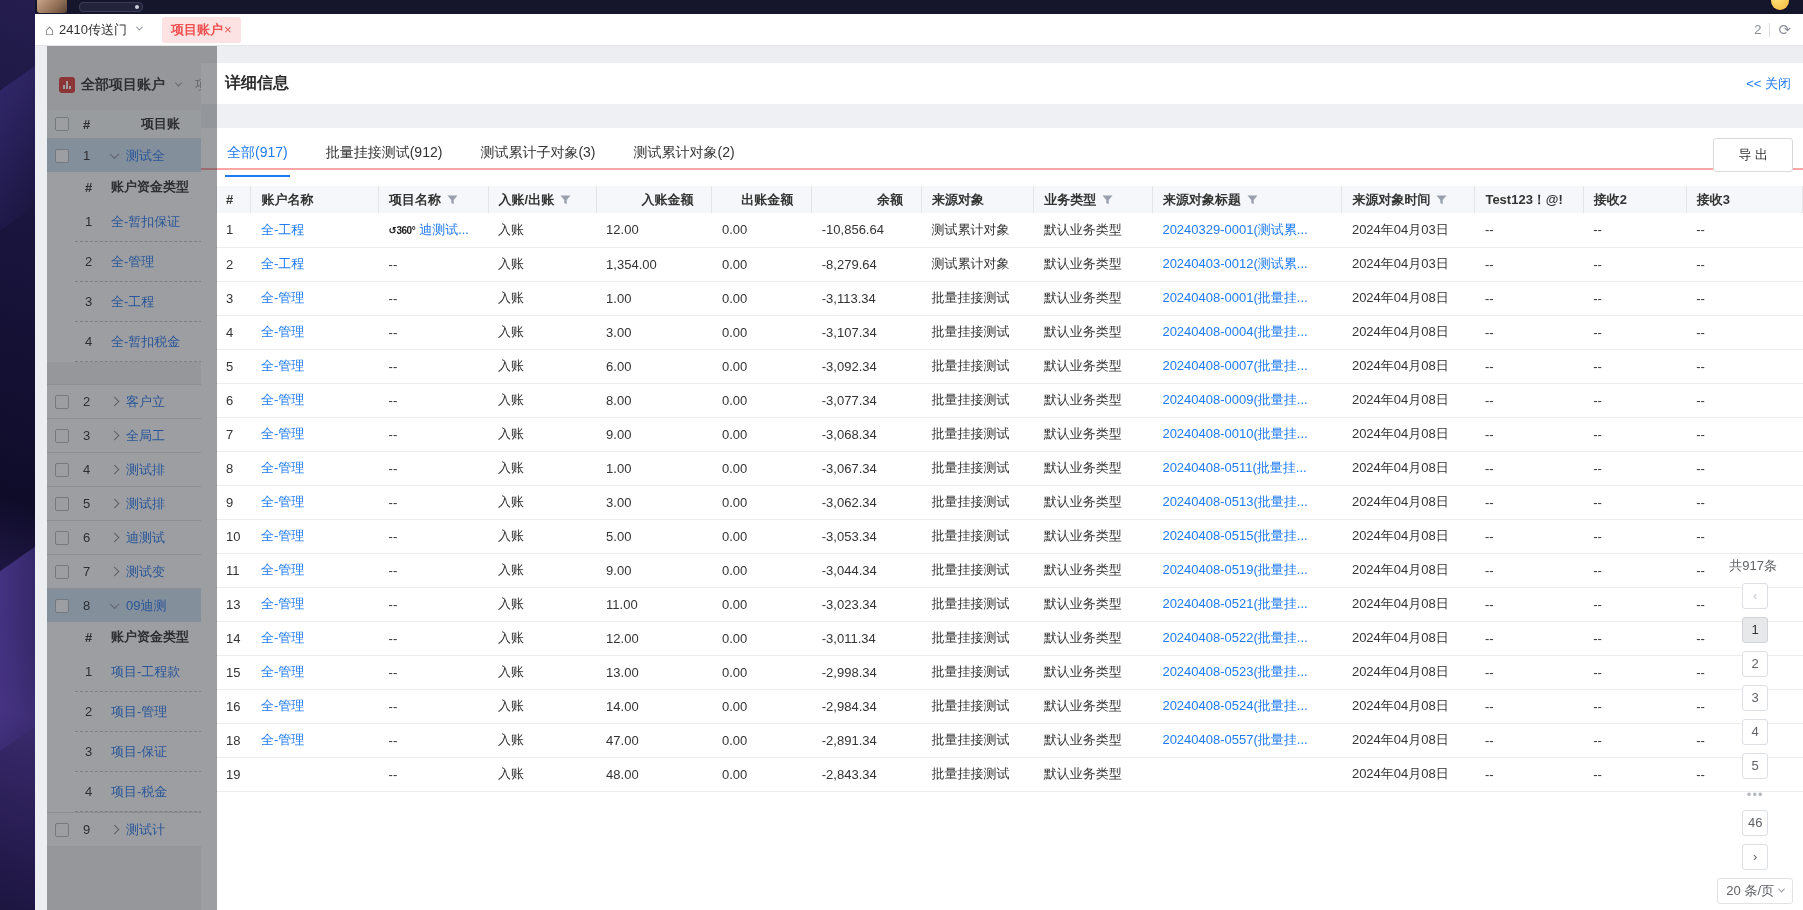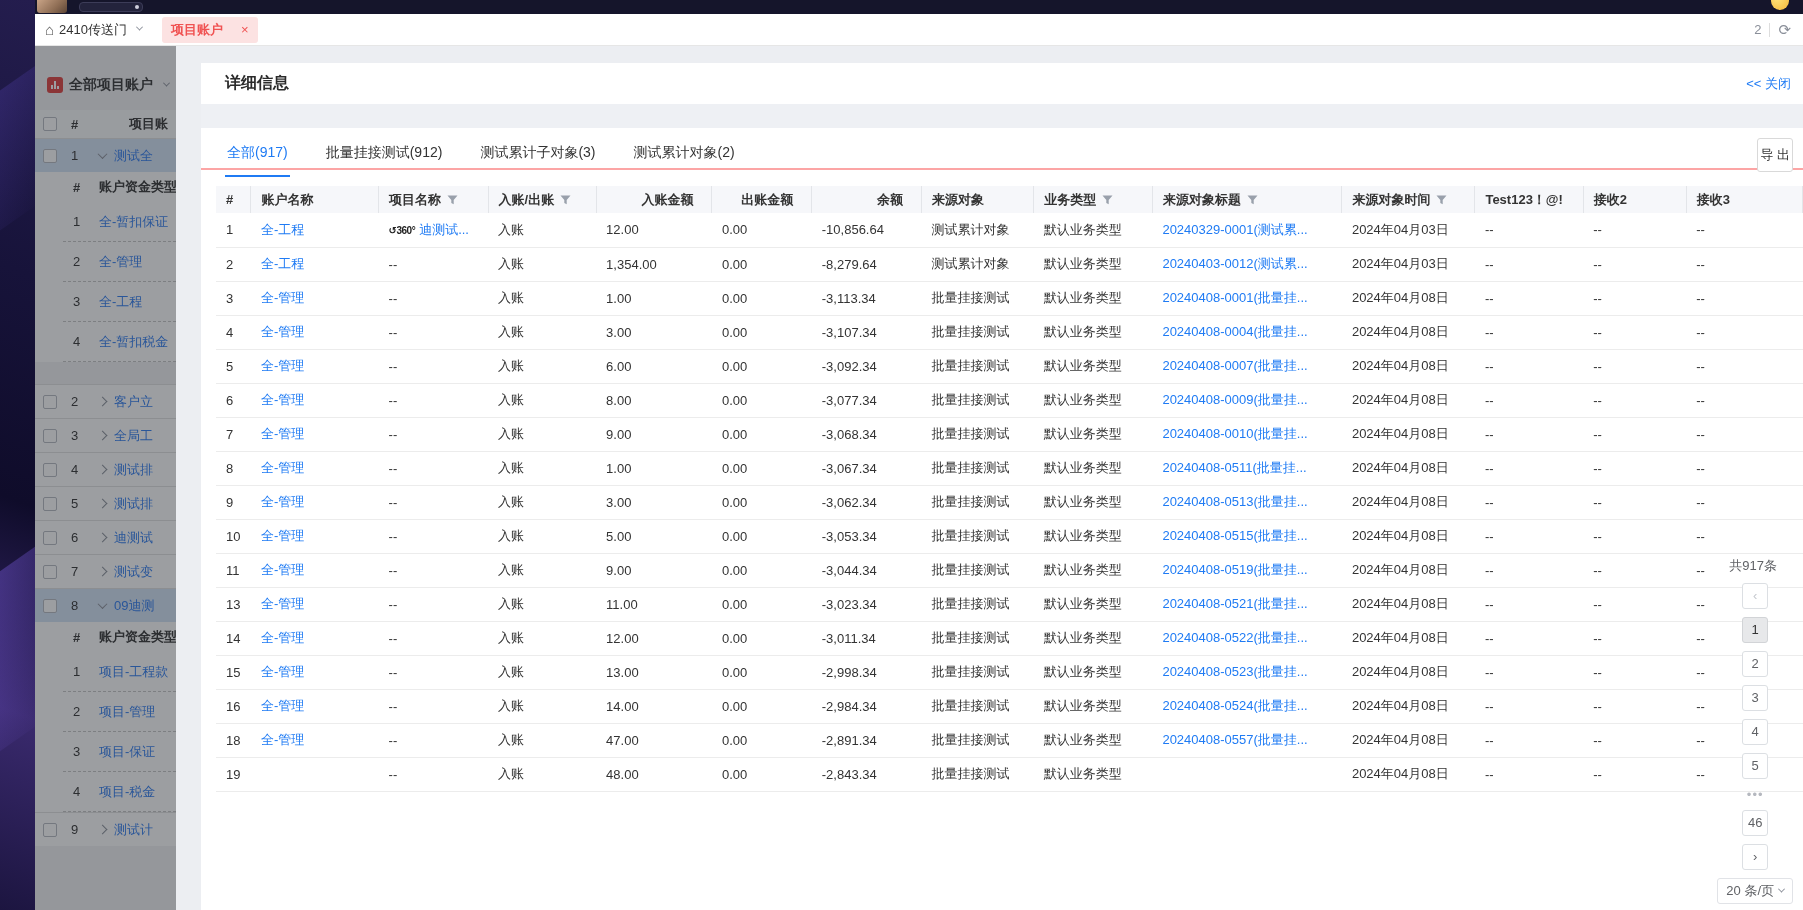--- a/index.html
+++ b/index.html
@@ -19,30 +19,30 @@
   .avatar { position:absolute; left:2px; top:0; width:30px; height:13px; border-radius:0 0 3px 3px;
     background:linear-gradient(135deg,#c9a487,#8f6e55 60%,#5d4536); }
   .top-input { position:absolute; left:44px; top:2px; width:64px; height:10px; background:#23233c; border:1px solid #3c3c58; border-radius:4px; }
   .top-input::after { content:""; position:absolute; right:3px; top:2px; width:4px; height:4px; border-radius:50%; background:#cfcfdd; }
   .top-emoji { position:absolute; right:14px; top:-8px; width:18px; height:18px; border-radius:50%; background:radial-gradient(circle at 35% 35%,#ffe37a,#f4b73a); }
 
   
   .tabbar { position:absolute; left:0; top:14px; right:0; height:32px; background:#fff; border-bottom:1px solid #e6e6e6; z-index:4; display:flex; align-items:center; }
   .home-tab { display:flex; align-items:center; gap:5px; margin-left:10px; font-size:13px; color:#333; cursor:default; }
   .home-icon { font-size:15px; color:#555; line-height:1; }
-  .page-tab { display:flex; align-items:center; gap:18px; margin-left:20px; background:#fce2e2; color:#f05252; font-size:13px; font-weight:bold; padding:4px 9px; border-radius:3px; }
+  .page-tab { display:flex; align-items:center; gap:1px; margin-left:20px; background:#fce2e2; color:#f05252; font-size:13px; font-weight:bold; padding:4px 9px; border-radius:3px; }
   .tab-close { font-weight:normal; font-size:13px; color:#f05252; }
   .tabbar-right { position:absolute; right:12px; display:flex; align-items:center; gap:8px; color:#8a8f99; font-size:13px; }
   .vdiv { width:1px; height:14px; background:#ddd; display:inline-block; }
   .refresh { font-size:15px; color:#8a8f99; }
 
   .content { position:absolute; left:0; top:46px; right:0; bottom:0; background:#eceef2; }
 
   
-  .sidebar { position:absolute; left:0; top:0; width:141px; height:100%; background:#f2f3f5; overflow:hidden; }
+  .sidebar { position:absolute; left:12px; top:0; width:170px; height:100%; background:#f2f3f5; overflow:hidden; }
   .sidebar-mask { position:absolute; left:0; top:0; right:0; bottom:0; background:rgba(36,39,46,.45); z-index:3; }
   .sb-title { display:flex; align-items:center; gap:6px; margin:30px 0 0 12px; white-space:nowrap; }
   .sb-title .t { font-size:14px; font-weight:bold; color:#333; }
   .sb-behind { color:#999; font-size:13px; margin-left:8px; }
   .sb-table { margin-top:16px; background:#fff; }
   .sb-thead { display:flex; align-items:center; height:28px; background:#fafbfc; font-weight:bold; font-size:13px; }
   .sb-row { display:flex; align-items:center; height:34px; border-top:1px solid #e2e2e2; background:#fff; font-size:13px; white-space:nowrap; }
   .sb-row.sel { background:#d4e3f6; }
   .sb-subhead { display:flex; align-items:center; height:30px; font-weight:bold; font-size:13px; background:#fff; white-space:nowrap; }
   .sb-subrow { display:flex; align-items:center; height:40px; margin:0 0 0 28px; border-bottom:1px dashed #c6c6c6; font-size:13px; white-space:nowrap; }
@@ -61,21 +61,21 @@
 
   
   .panel { position:absolute; left:166px; top:17px; right:0; bottom:0; background:#fff; z-index:2; }
   .panel-header { height:41px; display:flex; align-items:center; justify-content:space-between; padding:0 12px 0 24px; }
   .panel-title { font-size:16px; font-weight:bold; color:#2b2b2b; }
   .close-link { font-size:13px; color:#1f7bf4; cursor:pointer; text-decoration:none; }
   .gray-band { height:24px; background:#eef0f4; }
   .tabs-row { position:relative; height:42px; padding-left:24px; border-bottom:2px solid #fca5a5;text-decoration:underline; }
   .ptab { display:inline-block; margin-right:34px; padding:16px 2px 13px; font-size:14px; color:#333; cursor:pointer; }
   .ptab.active { color:#1f7bf4; border-bottom:2px solid #1f7bf4; }
-  .export-btn { position:absolute; right:10px; top:10px; padding:7px 2px; border:1px solid #d9d9d9; border-radius:3px; background:#fff; font-size:13px; color:#333; cursor:pointer; }
+  .export-btn { position:absolute; right:10px; top:10px; padding:7px 24px; border:1px solid #d9d9d9; border-radius:3px; background:#fff; font-size:13px; color:#333; cursor:pointer; }
 
   .table-wrap { margin:16px 0 0 15px; overflow:hidden; height:647px; }
   table.dt { border-collapse:collapse; table-layout:fixed; }
   .dt th { height:27px; background:#f6f7fa; font-size:13px; font-weight:bold; color:#333; text-align:left; padding:0 10px; border-right:1px solid #e3e5e9; white-space:nowrap; overflow:hidden; }
   .dt th.tr { text-align:right; }
   .dt td { height:34px; font-size:13px; color:#333; padding:0 10px; border-bottom:1px solid #ececec; white-space:nowrap; overflow:hidden; }
   .dt td.tr { padding-right:18px; }
   .dt th.tr { padding-right:18px; }
   .funnel-wrap { display:inline-block; margin-left:6px; vertical-align:-1px; cursor:pointer; }
   .lnk { color:#1f7bf4; cursor:pointer; }

